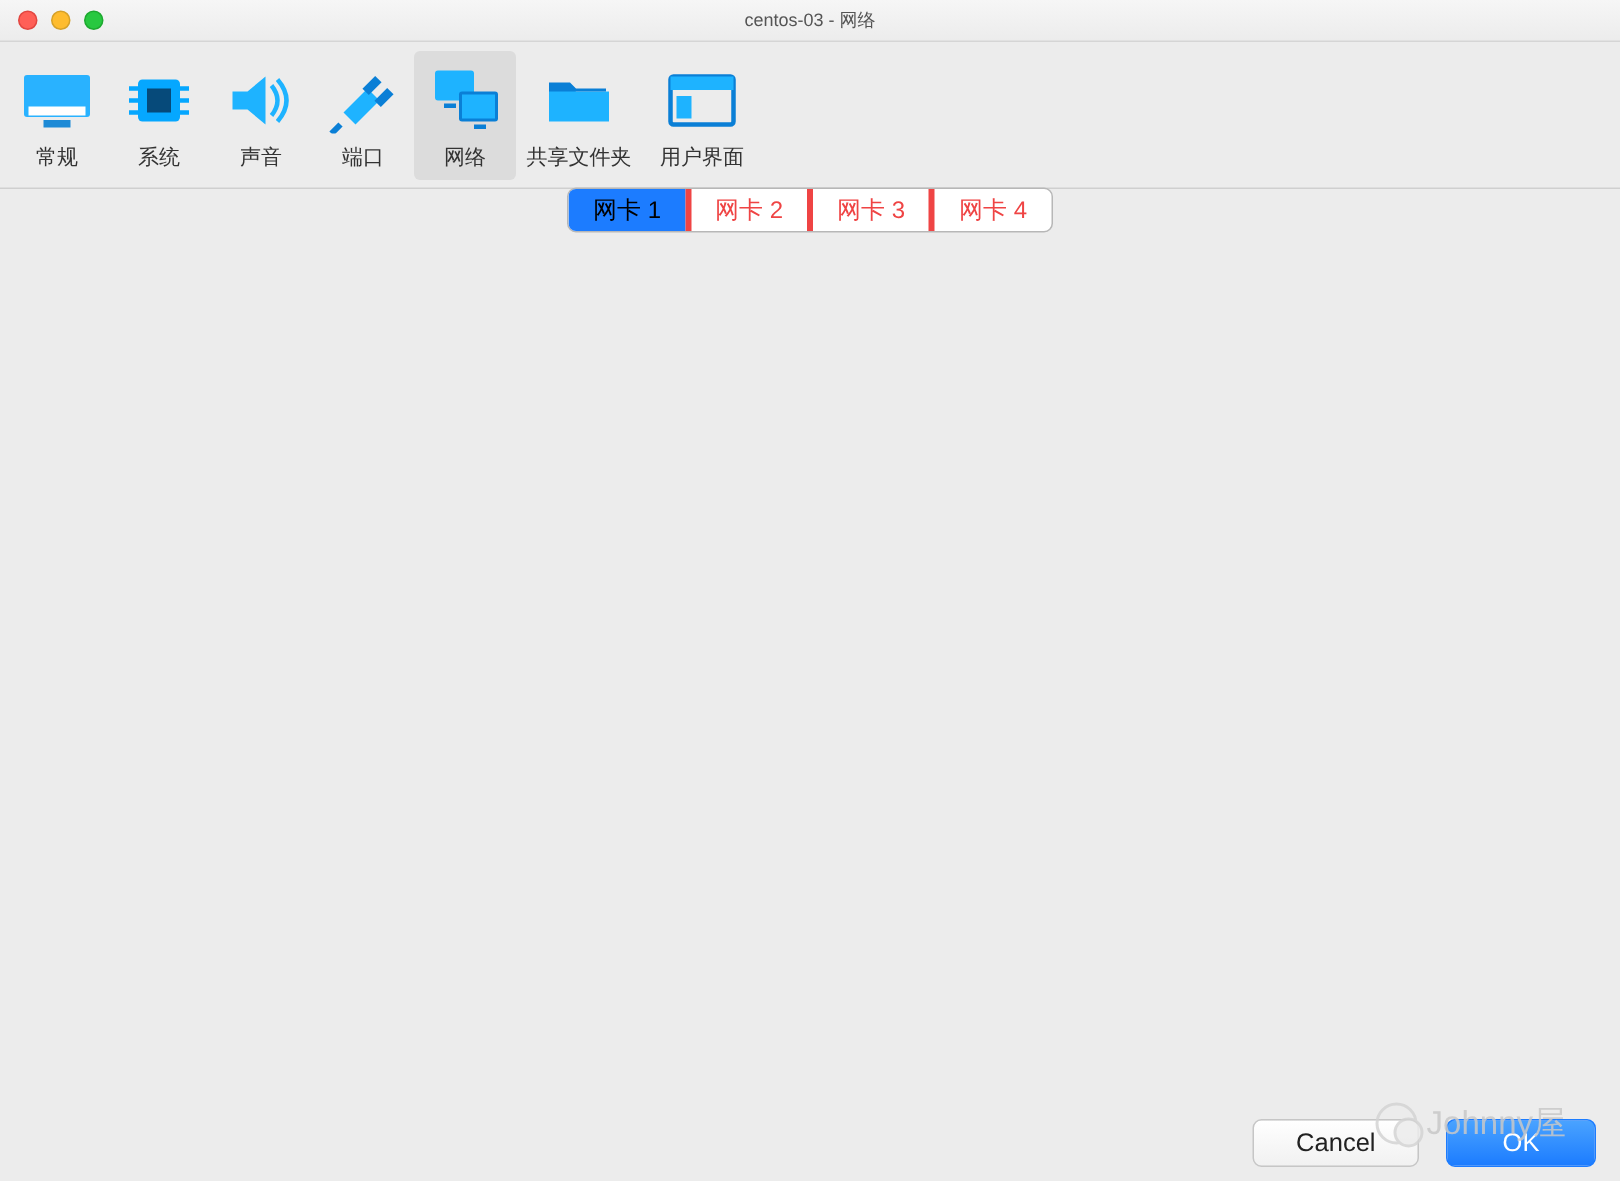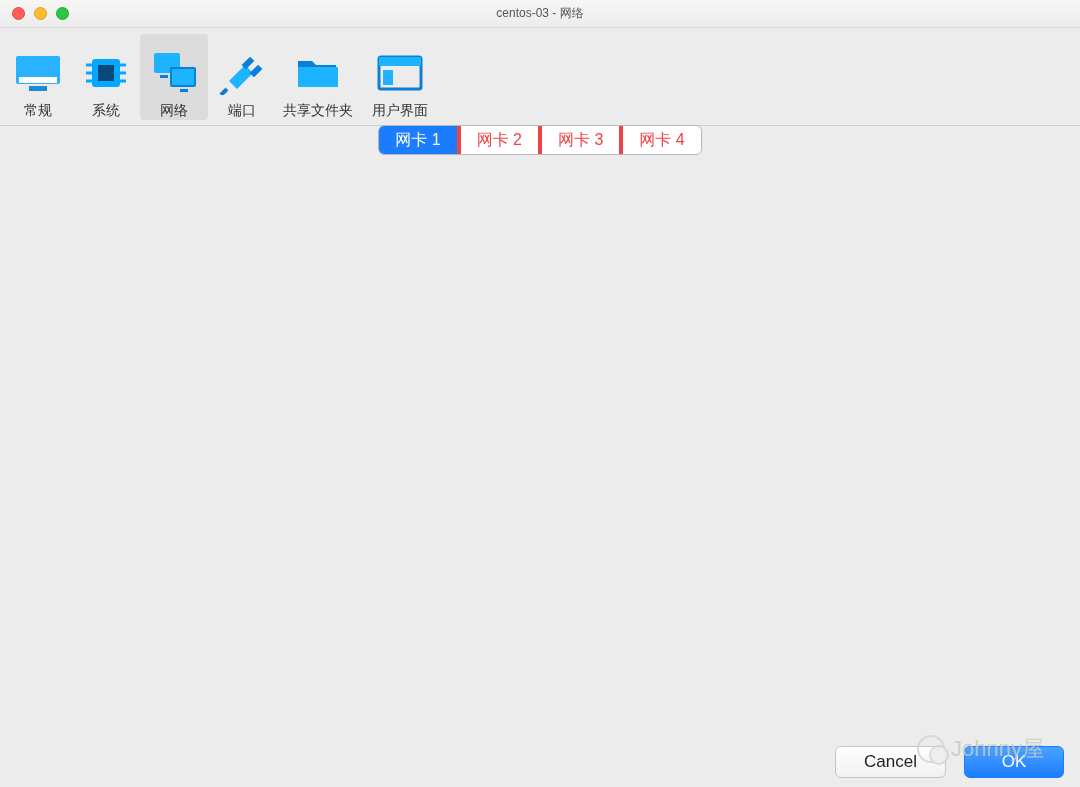--- a/index.html
+++ b/index.html
@@ -20,41 +20,41 @@
   .tl-min   { background:#febc2e; border:1px solid #d6a128;}
   .tl-max   { background:#28c840; border:1px solid #1da92f;}
   .title { position:absolute; left:0; right:0; text-align:center; font-size:12px; color:#555;}
   
   .toolbar {
     height: 98px; display:flex; align-items:flex-start; padding:6px 4px 0 4px;
     background:#ececec; border-bottom:1px solid #cfcfcf;
   }
   .tb-item {
     width:68px; height:86px; display:flex; flex-direction:column; align-items:center;
-    justify-content:flex-end; gap:6px; border-radius:4px; cursor:default;
+    justify-content:center; gap:6px; border-radius:4px; cursor:default;
     padding-top:4px;
   }
   .tb-item.active { background:#dcdcdc; }
   .tb-icon { width:48px; height:46px; display:flex; align-items:center; justify-content:center;}
   .tb-label { font-size:14px; color:#333; font-weight:500;}
   
   .content {
     position:relative; padding:0 16px 16px 16px; height:660px;
   }
   .tabs-row { display:flex; justify-content:center; margin-top:-1px; }
   .seg-tabs {
     display:flex; border:1px solid #b7b7b7; border-radius:6px; overflow:hidden;
     background:#fff; height:30px;
   }
   .seg-tab {
     padding:0 16px; font-size:16px; display:flex; align-items:center; color:#ef4444;
     border-left:4px solid #ef4444;
   }
   .seg-tab:first-child { border-left:none; }
-  .seg-tab.active { background:#1c7cff; color:#ffffff; }
+  .seg-tab.active { background:#1c7cff; color:#000000; }
   
   .panel {
     margin-top:0; border:1px solid #cfcfcf; border-radius:6px; background:#f6f6f6;
     padding:30px 28px 46px 28px; height:540px; position:relative; top:-15px; z-index:-1;
   }
   .panel-inner { position:relative; top:15px; }
   .enable-row { display:flex; align-items:center; gap:8px; margin:8px 0 22px 22px;}
   .cb {
     width:18px; height:18px; border:1px solid #b0b0b0; border-radius:4px; background:#fff;
     display:inline-flex; align-items:center; justify-content:center; font-size:13px; color:#555;
@@ -143,42 +143,52 @@
             <line x1="2" y1="20" x2="8" y2="20"></line>
             <line x1="2" y1="28" x2="8" y2="28"></line>
             <line x1="36" y1="12" x2="42" y2="12"></line>
             <line x1="36" y1="20" x2="42" y2="20"></line>
             <line x1="36" y1="28" x2="42" y2="28"></line>
           </g>
         </svg>
     </div>
     <div class="tb-label">系统</div>
   </div>
+  <div class="tb-item">
+    <div class="tb-icon">
+      <svg width="46" height="40">
+          <path d="M4 14 H14 L26 4 V36 L14 26 H4 Z" fill="#1eb3ff"></path>
+          <path d="M30 10 Q38 20 30 30" fill="none" stroke="#1eb3ff" stroke-width="3"></path>
+          <path d="M34 6 Q46 20 34 34" fill="none" stroke="#1eb3ff" stroke-width="3"></path>
+        </svg>
+    </div>
+    <div class="tb-label">声音</div>
+  </div>
+  <div class="tb-item">
+    <div class="tb-icon">
+      <svg width="46" height="44">
+          <path d="M10 30 L26 14 L34 22 L18 38 Z" fill="#1eb3ff"></path>
+          <rect x="26" y="6" width="6" height="12" transform="rotate(45 29 12)" fill="#0a7fd6"></rect>
+          <rect x="34" y="14" width="6" height="12" transform="rotate(45 37 20)" fill="#0a7fd6"></rect>
+          <path d="M8 38 Q4 42 2 44" stroke="#0a7fd6" stroke-width="4" fill="none"></path>
+        </svg>
+    </div>
+    <div class="tb-label">端口</div>
+  </div>
   <div class="tb-item active">
     <div class="tb-icon">
       <svg width="50" height="44">
           <rect x="4" y="2" width="26" height="20" rx="2" fill="#1eb3ff"></rect>
           <rect x="20" y="16" width="26" height="20" rx="2" fill="#0a7fd6"></rect>
           <rect x="22" y="18" width="22" height="16" fill="#1eb3ff"></rect>
           <rect x="10" y="24" width="8" height="3" fill="#0a7fd6"></rect>
           <rect x="30" y="38" width="8" height="3" fill="#0a7fd6"></rect>
         </svg>
     </div>
     <div class="tb-label">网络</div>
-  </div>
-  <div class="tb-item">
-    <div class="tb-icon">
-      <svg width="46" height="44">
-          <path d="M10 30 L26 14 L34 22 L18 38 Z" fill="#1eb3ff"></path>
-          <rect x="26" y="6" width="6" height="12" transform="rotate(45 29 12)" fill="#0a7fd6"></rect>
-          <rect x="34" y="14" width="6" height="12" transform="rotate(45 37 20)" fill="#0a7fd6"></rect>
-          <path d="M8 38 Q4 42 2 44" stroke="#0a7fd6" stroke-width="4" fill="none"></path>
-        </svg>
-    </div>
-    <div class="tb-label">端口</div>
   </div>
   <div class="tb-item" style="width:84px">
     <div class="tb-icon">
       <svg width="48" height="40">
           <path d="M4 10 H18 L22 14 H44 V34 H4 Z" fill="#1eb3ff"></path>
           <path d="M4 8 H18 L22 12 H42 V14 H4 Z" fill="#0a7fd6"></path>
         </svg>
     </div>
     <div class="tb-label">共享文件夹</div>
   </div>

